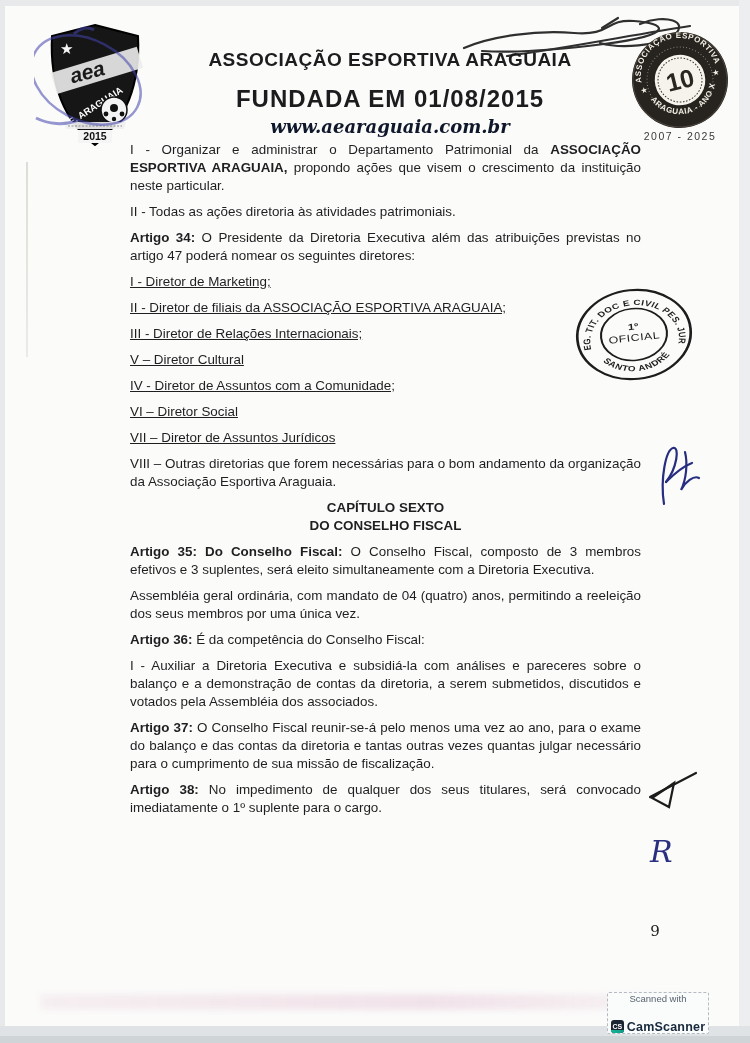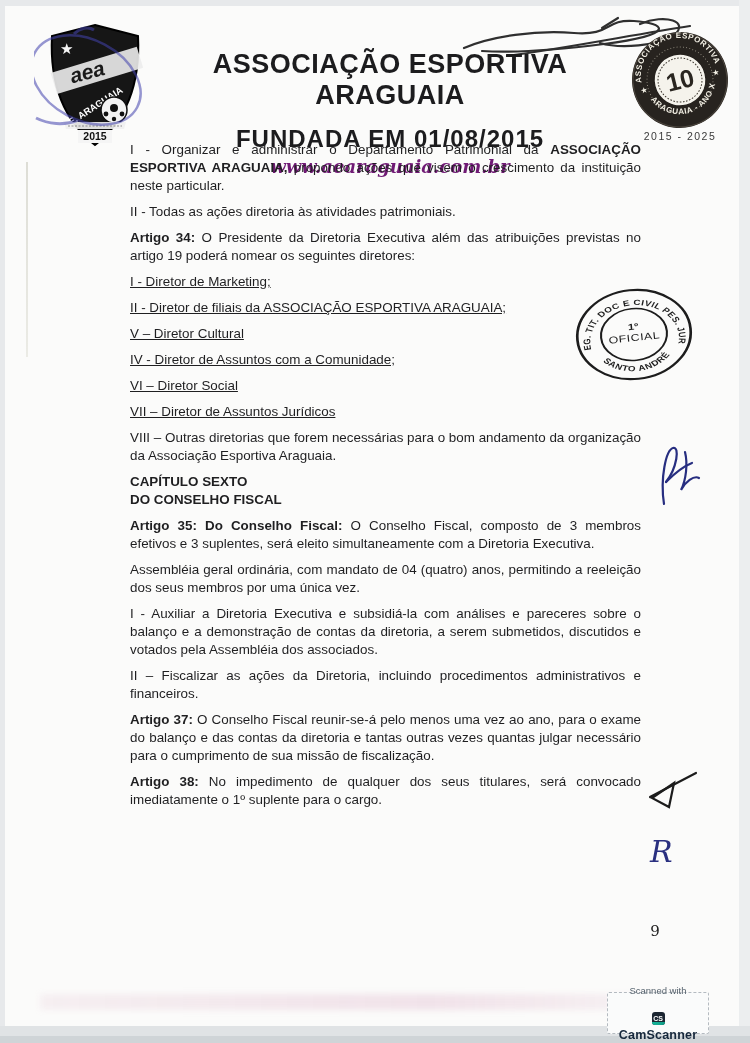--- a/index.html
+++ b/index.html
@@ -12,50 +12,50 @@
   .edge-right{right:0;top:0;width:11px;height:1043px;background:#eceeef;}
   .edge-bottom{left:0;top:1026px;width:750px;height:17px;background:#e0e3e5;}
   .edge-bottom2{left:0;top:1036px;width:750px;height:7px;background:#cfd4d7;}
   .crease{position:absolute;left:26px;top:162px;width:2px;height:195px;
           background:linear-gradient(#b9b9a9,#d8d8cc);opacity:.45;}
   .smudge{position:absolute;left:40px;top:994px;width:650px;height:16px;
           background:linear-gradient(90deg,rgba(205,140,170,.10),rgba(190,100,150,.16) 60%,rgba(205,140,170,.06));
           filter:blur(3px);}
   
   .header-text{position:absolute;left:140px;top:49px;width:500px;text-align:center;}
-  .title{font-size:27px;font-weight:bold;letter-spacing:.5px;color:#1c1c1e;}
+  .title{font-size:19px;font-weight:bold;letter-spacing:.5px;color:#1c1c1e;}
   .subtitle{font-size:24px;font-weight:bold;letter-spacing:1px;margin-top:14px;color:#1c1c1e;}
   .website{font-family:"DejaVu Serif",serif;font-style:italic;font-weight:bold;
-           font-size:18px;margin-top:3px;color:#701a75;}
+           font-size:18px;margin-top:3px;color:#0f172a;}
   .logo{position:absolute;left:34px;top:20px;}
   .badge{position:absolute;left:630px;top:30px;transform:rotate(-14deg);}
   .badge-years{position:absolute;left:626px;top:130px;width:108px;text-align:center;
                font-size:10.5px;letter-spacing:1.5px;color:#3a3a3a;}
   .scribble{position:absolute;left:452px;top:6px;}
   
   .doc-body{position:absolute;left:130px;top:141px;width:511px;
             font-size:13.4px;line-height:18px;}
   .para{margin:0 0 8px;text-align:justify;}
   .item{text-align:left;text-decoration:underline;}
-  .heading{font-weight:bold;}
+  .heading{text-align:center;font-weight:bold;}
   .b{font-weight:bold;}
   
   .notary-stamp{position:absolute;left:572px;top:286px;transform:rotate(-6deg);}
   .paraph{position:absolute;left:652px;top:438px;}
   .flag-mark{position:absolute;left:638px;top:768px;}
   .letter-r{position:absolute;left:650px;top:834px;font-family:"DejaVu Serif",serif;
             font-style:italic;font-size:30px;color:#2a3080;}
   .page-number{position:absolute;left:640px;top:922px;width:30px;text-align:center;
                font-family:"DejaVu Serif",serif;font-size:15px;color:#222;}
   
   .cs-badge{position:absolute;left:607px;top:992px;width:100px;height:40px;
             background:#fafbfb;border:1px dashed #b4bac0;border-radius:2px;
             display:flex;flex-direction:column;align-items:center;justify-content:center;gap:16px;}
   .cs-line1{font-size:9.5px;color:#57646f;}
-  .cs-line2{display:flex;align-items:center;gap:3px;flex-direction:column;}
+  .cs-line2{display:flex;align-items:center;gap:3px;}
   .cs-icon{width:13px;height:13px;border-radius:3px;background:#1b2531;color:#fff;
            font-size:7px;font-weight:bold;display:flex;align-items:center;justify-content:center;
            position:relative;overflow:hidden;}
   .cs-icon::after{content:"";position:absolute;left:0;bottom:0;width:100%;height:3px;
                   background:linear-gradient(90deg,#16b89b,#0e9b85);}
   .cs-name{font-size:12.5px;font-weight:bold;color:#16283c;letter-spacing:.2px;}
   svg text{font-family:"Liberation Sans",sans-serif;}
 </style>
 </head>
 <body>
@@ -118,38 +118,39 @@
   <text font-size="8" font-weight="bold" fill="#f2efe4" letter-spacing="0.6">
     <textPath href="#arcTop" startOffset="50%" text-anchor="middle">ASSOCIAÇÃO ESPORTIVA</textPath>
   </text>
   <text font-size="8" font-weight="bold" fill="#f2efe4" letter-spacing="0.6">
     <textPath href="#arcBot" startOffset="50%" text-anchor="middle">ARAGUAIA - ANO X</textPath>
   </text>
   <text x="9" y="54" font-size="8" fill="#f2efe4">★</text>
   <text x="83" y="54" font-size="8" fill="#f2efe4">★</text>
   <text x="50" y="59" font-size="25" font-weight="bold" fill="#2a2620" text-anchor="middle">10</text>
 </svg>
-<div class="badge-years">2015 - 2025</div>
+<div class="badge-years">2007 - 2025</div>
 
 <div class="doc-body">
     <p class="para text"><span>I - Organizar e administrar o Departamento Patrimonial da </span><span class="b">ASSOCIAÇÃO ESPORTIVA ARAGUAIA,</span><span> propondo ações que visem o crescimento da instituição neste particular.</span></p>
     <p class="para text"><span>II - Todas as ações diretoria às atividades patrimoniais.</span></p>
-    <p class="para text"><span class="b">Artigo 34:</span><span> O Presidente da Diretoria Executiva além das atribuições previstas no artigo 19 poderá nomear os seguintes diretores:</span></p>
+    <p class="para text"><span class="b">Artigo 34:</span><span> O Presidente da Diretoria Executiva além das atribuições previstas no artigo 47 poderá nomear os seguintes diretores:</span></p>
     <p class="para item"><span>I - Diretor de Marketing;</span></p>
     <p class="para item"><span>II - Diretor de filiais da ASSOCIAÇÃO ESPORTIVA ARAGUAIA;</span></p>
+    <p class="para item"><span>III - Diretor de Relações Internacionais;</span></p>
     <p class="para item"><span>V – Diretor Cultural</span></p>
     <p class="para item"><span>IV - Diretor de Assuntos com a Comunidade;</span></p>
     <p class="para item"><span>VI – Diretor Social</span></p>
     <p class="para item"><span>VII – Diretor de Assuntos Jurídicos</span></p>
     <p class="para text"><span>VIII – Outras diretorias que forem necessárias para o bom andamento da organização da Associação Esportiva Araguaia.</span></p>
     <p class="para heading">CAPÍTULO SEXTO<br>DO CONSELHO FISCAL</p>
     <p class="para text"><span class="b">Artigo 35: Do Conselho Fiscal:</span><span> O Conselho Fiscal, composto de 3 membros efetivos e 3 suplentes, será eleito simultaneamente com a Diretoria Executiva.</span></p>
     <p class="para text"><span>Assembléia geral ordinária, com mandato de 04 (quatro) anos, permitindo a reeleição dos seus membros por uma única vez.</span></p>
+    <p class="para text"><span class="b">Artigo 36:</span><span> É da competência do Conselho Fiscal:</span></p>
     <p class="para text"><span>I - Auxiliar a Diretoria Executiva e subsidiá-la com análises e pareceres sobre o balanço e a demonstração de contas da diretoria, a serem submetidos, discutidos e votados pela Assembléia dos associados.</span></p>
-    <p class="para text"><span>II – Fiscalizar as ações da Diretoria, incluindo procedimentos administrativos e financeiros.</span></p>
     <p class="para text"><span class="b">Artigo 37:</span><span> O Conselho Fiscal reunir-se-á pelo menos uma vez ao ano, para o exame do balanço e das contas da diretoria e tantas outras vezes quantas julgar necessário para o cumprimento de sua missão de fiscalização.</span></p>
     <p class="para text"><span class="b">Artigo 38:</span><span> No impedimento de qualquer dos seus titulares, será convocado imediatamente o 1º suplente para o cargo.</span></p>
   </div>
 
 <svg class="notary-stamp" width="124" height="97" viewBox="0 0 120 120" preserveAspectRatio="none">
   <defs>
     <path id="stampTop" d="M 18 76 A 43 43 0 1 1 102 76"></path>
     <path id="stampBot" d="M 23 82 A 41 41 0 0 0 97 82"></path>
   </defs>
   <circle cx="60" cy="60" r="55" fill="none" stroke="#1d1d1d" stroke-width="2.6"></circle>

